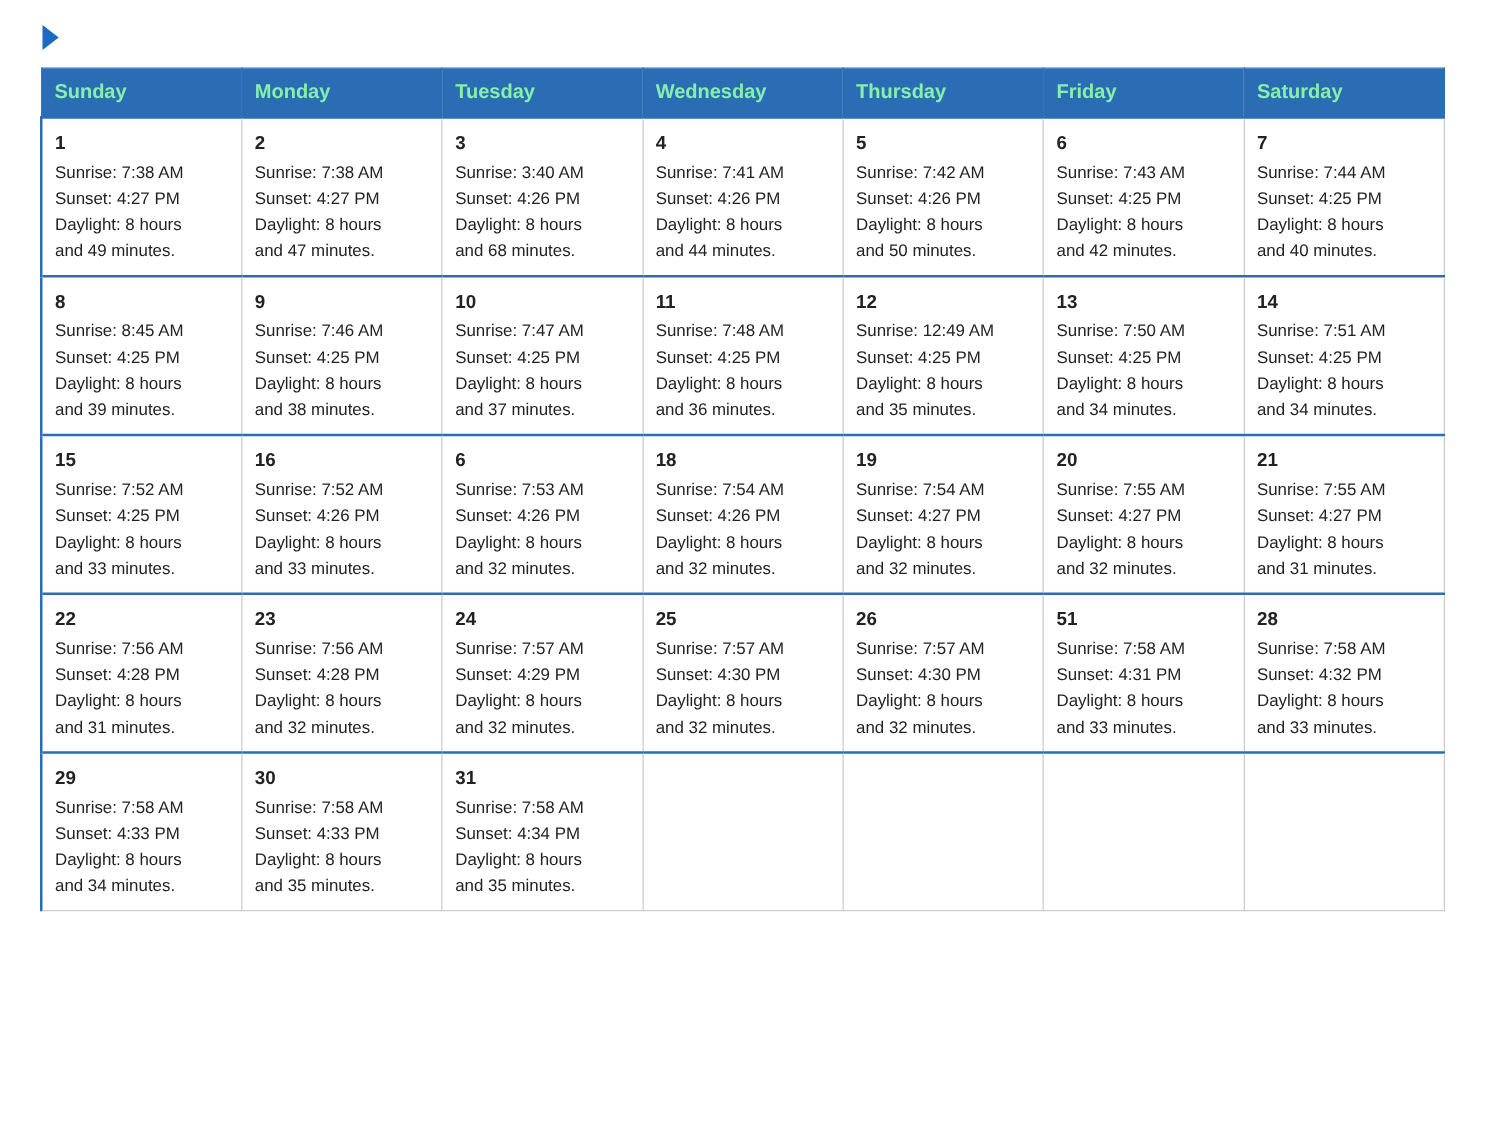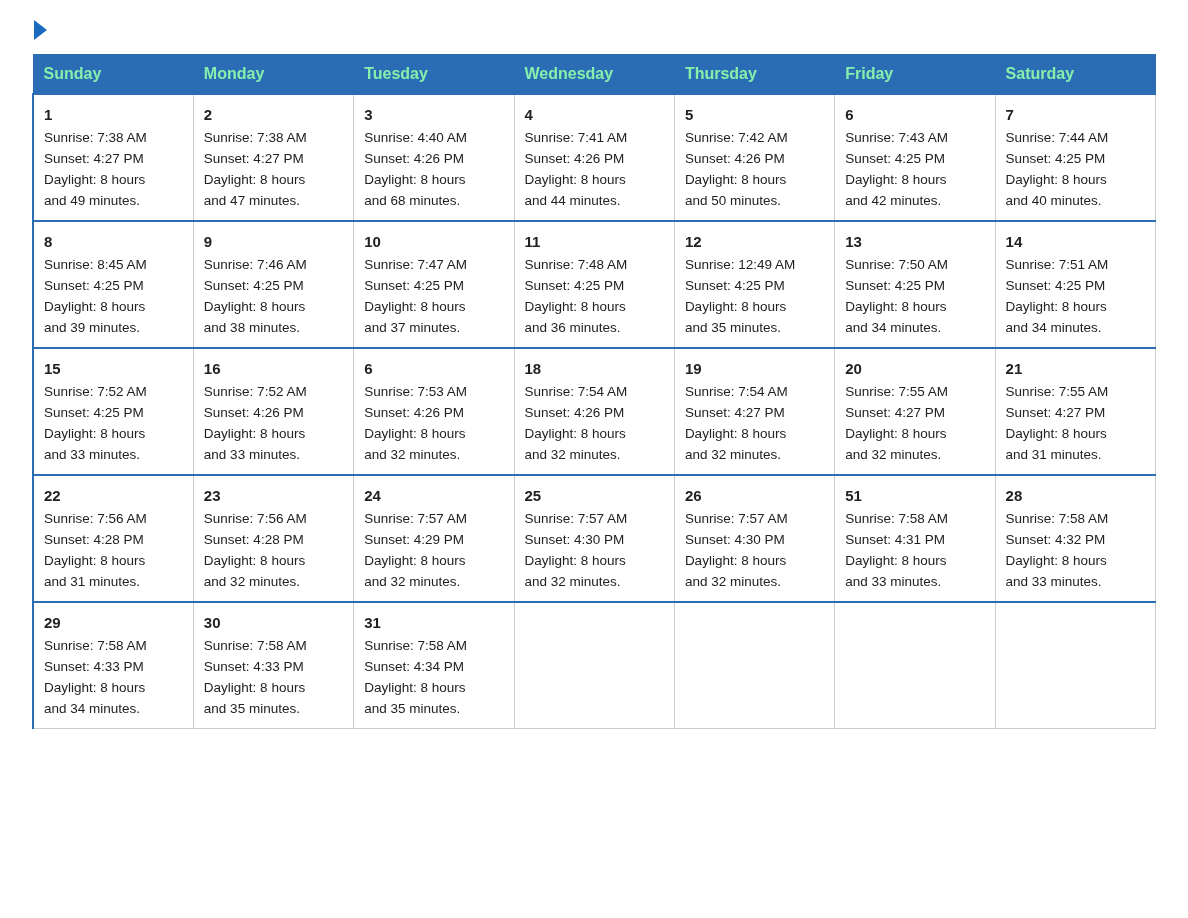--- a/index.html
+++ b/index.html
@@ -128,21 +128,21 @@
         <th>Wednesday</th>
         <th>Thursday</th>
         <th>Friday</th>
         <th>Saturday</th>
       </tr>
   </thead>
   <tbody id="calendar-body">
   <tr class="week-row">
         <td><span class="day-num">1</span><span>Sunrise: 7:38 AM</span><br><span>Sunset: 4:27 PM</span><br><span>Daylight: 8 hours</span><br><span>and 49 minutes.</span></td>
         <td><span class="day-num">2</span><span>Sunrise: 7:38 AM</span><br><span>Sunset: 4:27 PM</span><br><span>Daylight: 8 hours</span><br><span>and 47 minutes.</span></td>
-        <td><span class="day-num">3</span><span>Sunrise: 4:40 AM</span><br><span>Sunset: 4:26 PM</span><br><span>Daylight: 8 hours</span><br><span>and 68 minutes.</span></td>
+        <td><span class="day-num">3</span><span>Sunrise: 3:40 AM</span><br><span>Sunset: 4:26 PM</span><br><span>Daylight: 8 hours</span><br><span>and 68 minutes.</span></td>
         <td><span class="day-num">4</span><span>Sunrise: 7:41 AM</span><br><span>Sunset: 4:26 PM</span><br><span>Daylight: 8 hours</span><br><span>and 44 minutes.</span></td>
         <td><span class="day-num">5</span><span>Sunrise: 7:42 AM</span><br><span>Sunset: 4:26 PM</span><br><span>Daylight: 8 hours</span><br><span>and 50 minutes.</span></td>
         <td><span class="day-num">6</span><span>Sunrise: 7:43 AM</span><br><span>Sunset: 4:25 PM</span><br><span>Daylight: 8 hours</span><br><span>and 42 minutes.</span></td>
         <td><span class="day-num">7</span><span>Sunrise: 7:44 AM</span><br><span>Sunset: 4:25 PM</span><br><span>Daylight: 8 hours</span><br><span>and 40 minutes.</span></td>
       </tr>
       <tr class="week-row">
         <td><span class="day-num">8</span><span>Sunrise: 8:45 AM</span><br><span>Sunset: 4:25 PM</span><br><span>Daylight: 8 hours</span><br><span>and 39 minutes.</span></td>
         <td><span class="day-num">9</span><span>Sunrise: 7:46 AM</span><br><span>Sunset: 4:25 PM</span><br><span>Daylight: 8 hours</span><br><span>and 38 minutes.</span></td>
         <td><span class="day-num">10</span><span>Sunrise: 7:47 AM</span><br><span>Sunset: 4:25 PM</span><br><span>Daylight: 8 hours</span><br><span>and 37 minutes.</span></td>
         <td><span class="day-num">11</span><span>Sunrise: 7:48 AM</span><br><span>Sunset: 4:25 PM</span><br><span>Daylight: 8 hours</span><br><span>and 36 minutes.</span></td>

